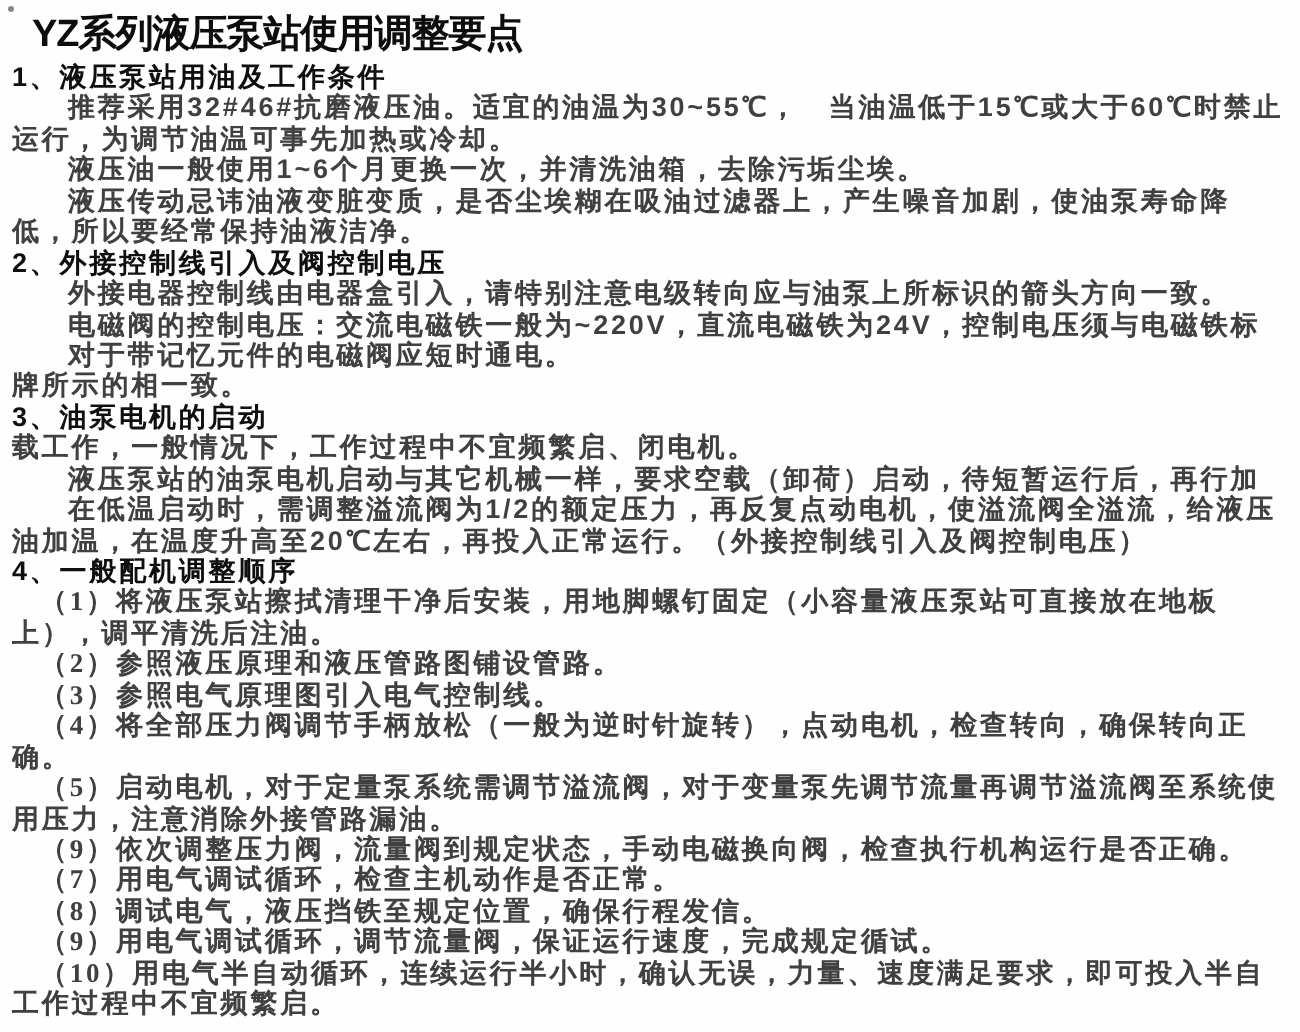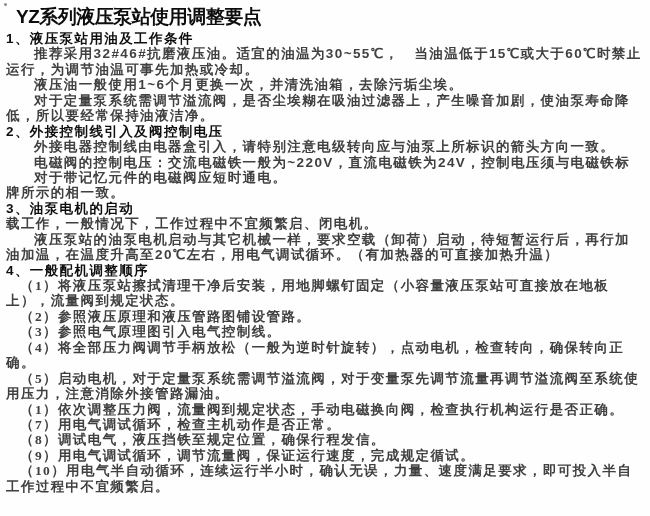--- a/index.html
+++ b/index.html
@@ -61,40 +61,41 @@
 <body>
 
 <div class="page">
   <div class="artifact"></div>
   <h1 class="title">YZ系列液压泵站使用调整要点</h1>
   <div id="doc-lines" class="lines">
       <div class="line ind-heading">1、液压泵站用油及工作条件</div>
       <div class="line ind-para">推荐采用32#46#抗磨液压油。适宜的油温为30~55℃，　当油温低于15℃或大于60℃时禁止</div>
       <div class="line ind-cont">运行，为调节油温可事先加热或冷却。</div>
       <div class="line ind-para">液压油一般使用1~6个月更换一次，并清洗油箱，去除污垢尘埃。</div>
-      <div class="line ind-para">对于定量泵系统需调节溢流阀，是否尘埃糊在吸油过滤器上，产生噪音加剧，使油泵寿命降</div>
+      <div class="line ind-para">液压传动忌讳油液变脏变质，是否尘埃糊在吸油过滤器上，产生噪音加剧，使油泵寿命降</div>
       <div class="line ind-cont">低，所以要经常保持油液洁净。</div>
       <div class="line ind-heading">2、外接控制线引入及阀控制电压</div>
       <div class="line ind-para">外接电器控制线由电器盒引入，请特别注意电级转向应与油泵上所标识的箭头方向一致。</div>
       <div class="line ind-para">电磁阀的控制电压：交流电磁铁一般为~220V，直流电磁铁为24V，控制电压须与电磁铁标</div>
       <div class="line ind-para">对于带记忆元件的电磁阀应短时通电。</div>
       <div class="line ind-cont">牌所示的相一致。</div>
       <div class="line ind-heading">3、油泵电机的启动</div>
       <div class="line ind-cont">载工作，一般情况下，工作过程中不宜频繁启、闭电机。</div>
       <div class="line ind-para">液压泵站的油泵电机启动与其它机械一样，要求空载（卸荷）启动，待短暂运行后，再行加</div>
-      <div class="line ind-cont">油加温，在温度升高至20℃左右，用电气调试循环。（有加热器的可直接加热升温）</div>
+      <div class="line ind-para">在低温启动时，需调整溢流阀为1/2的额定压力，再反复点动电机，使溢流阀全溢流，给液压</div>
+      <div class="line ind-cont">油加温，在温度升高至20℃左右，再投入正常运行。（外接控制线引入及阀控制电压）</div>
       <div class="line ind-heading">4、一般配机调整顺序</div>
       <div class="line ind-item">（1）将液压泵站擦拭清理干净后安装，用地脚螺钉固定（小容量液压泵站可直接放在地板</div>
-      <div class="line ind-cont">上），流量阀到规定状态。</div>
+      <div class="line ind-cont">上），调平清洗后注油。</div>
       <div class="line ind-item">（2）参照液压原理和液压管路图铺设管路。</div>
       <div class="line ind-item">（3）参照电气原理图引入电气控制线。</div>
       <div class="line ind-item">（4）将全部压力阀调节手柄放松（一般为逆时针旋转），点动电机，检查转向，确保转向正</div>
       <div class="line ind-cont">确。</div>
       <div class="line ind-item">（5）启动电机，对于定量泵系统需调节溢流阀，对于变量泵先调节流量再调节溢流阀至系统使</div>
       <div class="line ind-cont">用压力，注意消除外接管路漏油。</div>
-      <div class="line ind-item">（1）依次调整压力阀，流量阀到规定状态，手动电磁换向阀，检查执行机构运行是否正确。</div>
+      <div class="line ind-item">（9）依次调整压力阀，流量阀到规定状态，手动电磁换向阀，检查执行机构运行是否正确。</div>
       <div class="line ind-item">（7）用电气调试循环，检查主机动作是否正常。</div>
       <div class="line ind-item">（8）调试电气，液压挡铁至规定位置，确保行程发信。</div>
       <div class="line ind-item">（9）用电气调试循环，调节流量阀，保证运行速度，完成规定循试。</div>
       <div class="line ind-item">（10）用电气半自动循环，连续运行半小时，确认无误，力量、速度满足要求，即可投入半自</div>
       <div class="line ind-cont">工作过程中不宜频繁启。</div>
     </div>
 </div>
 
 </body></html>

